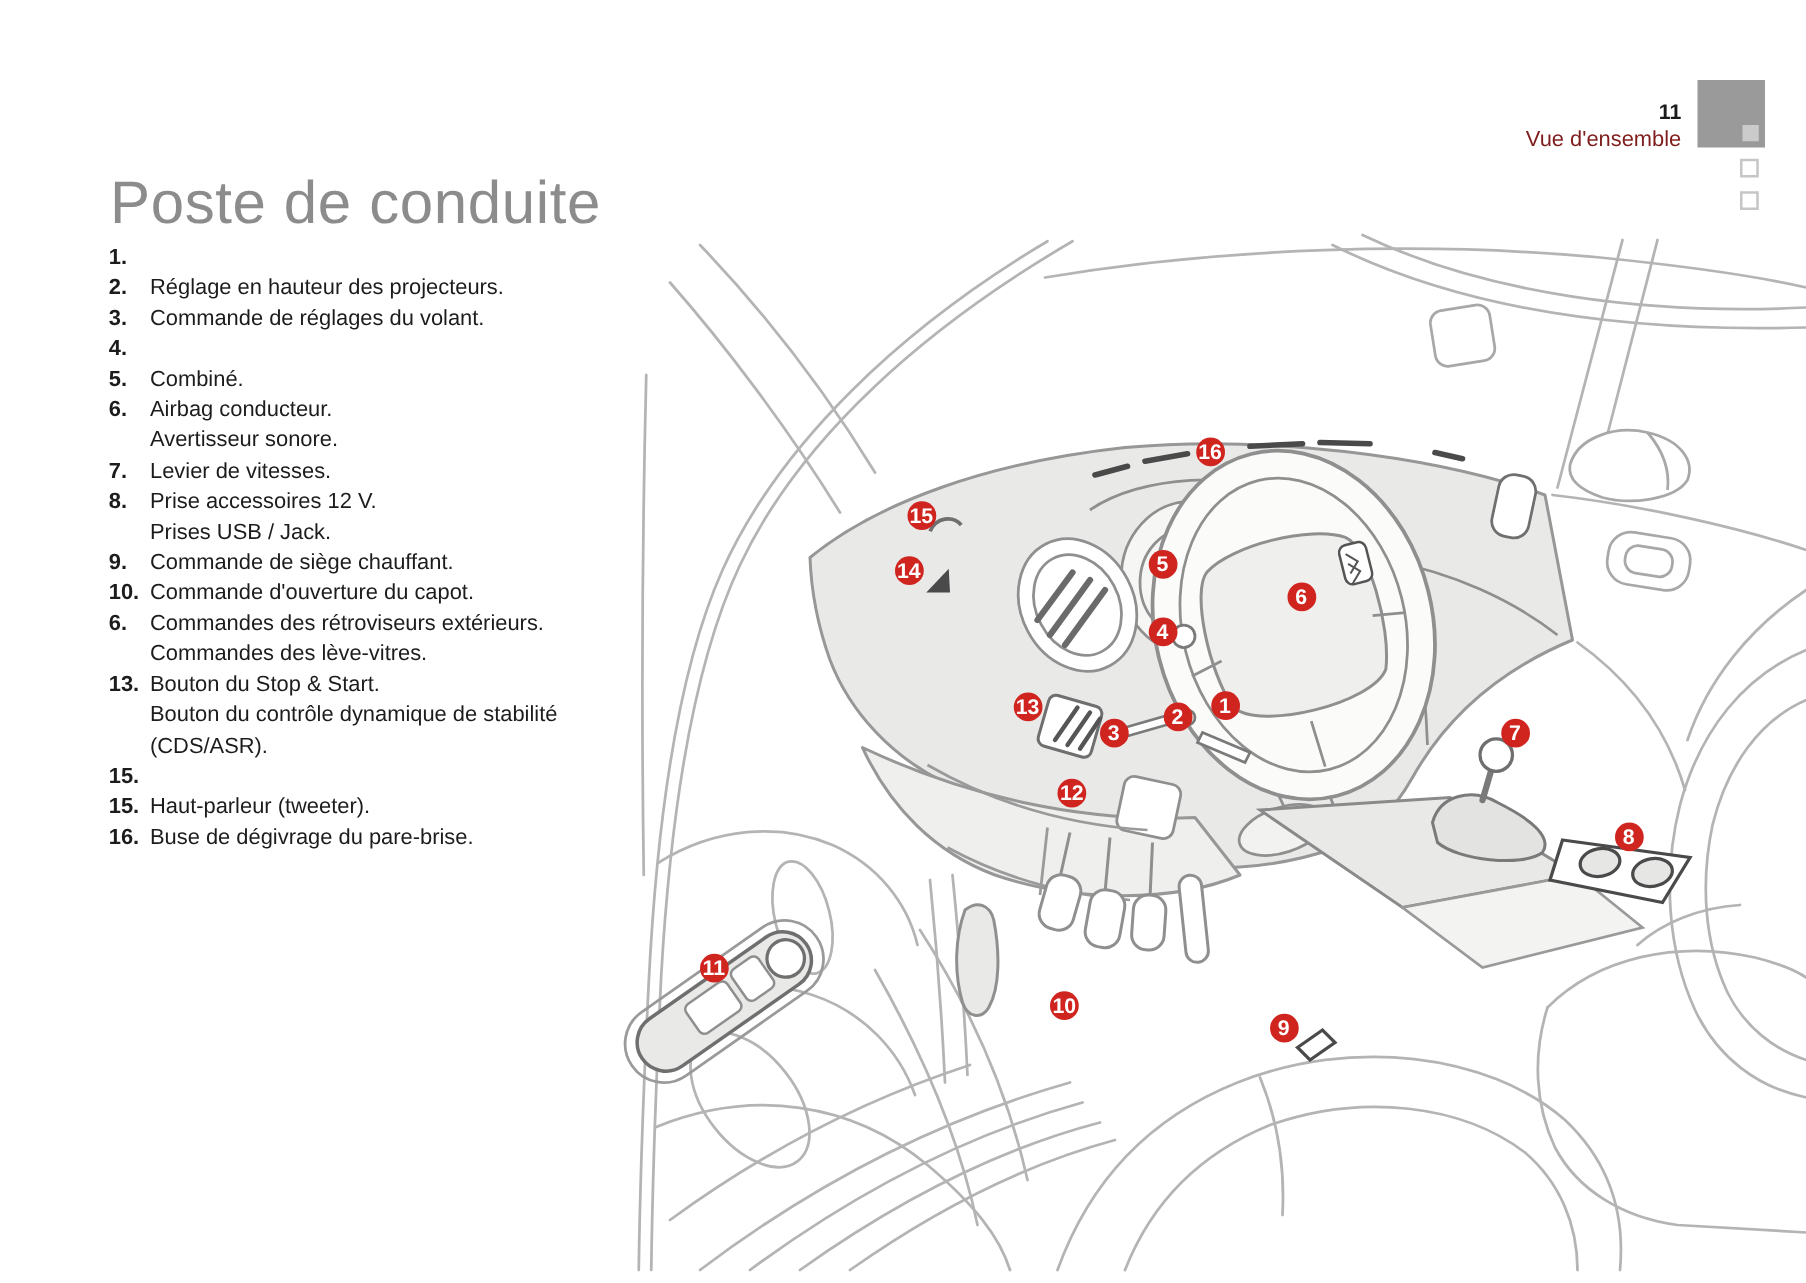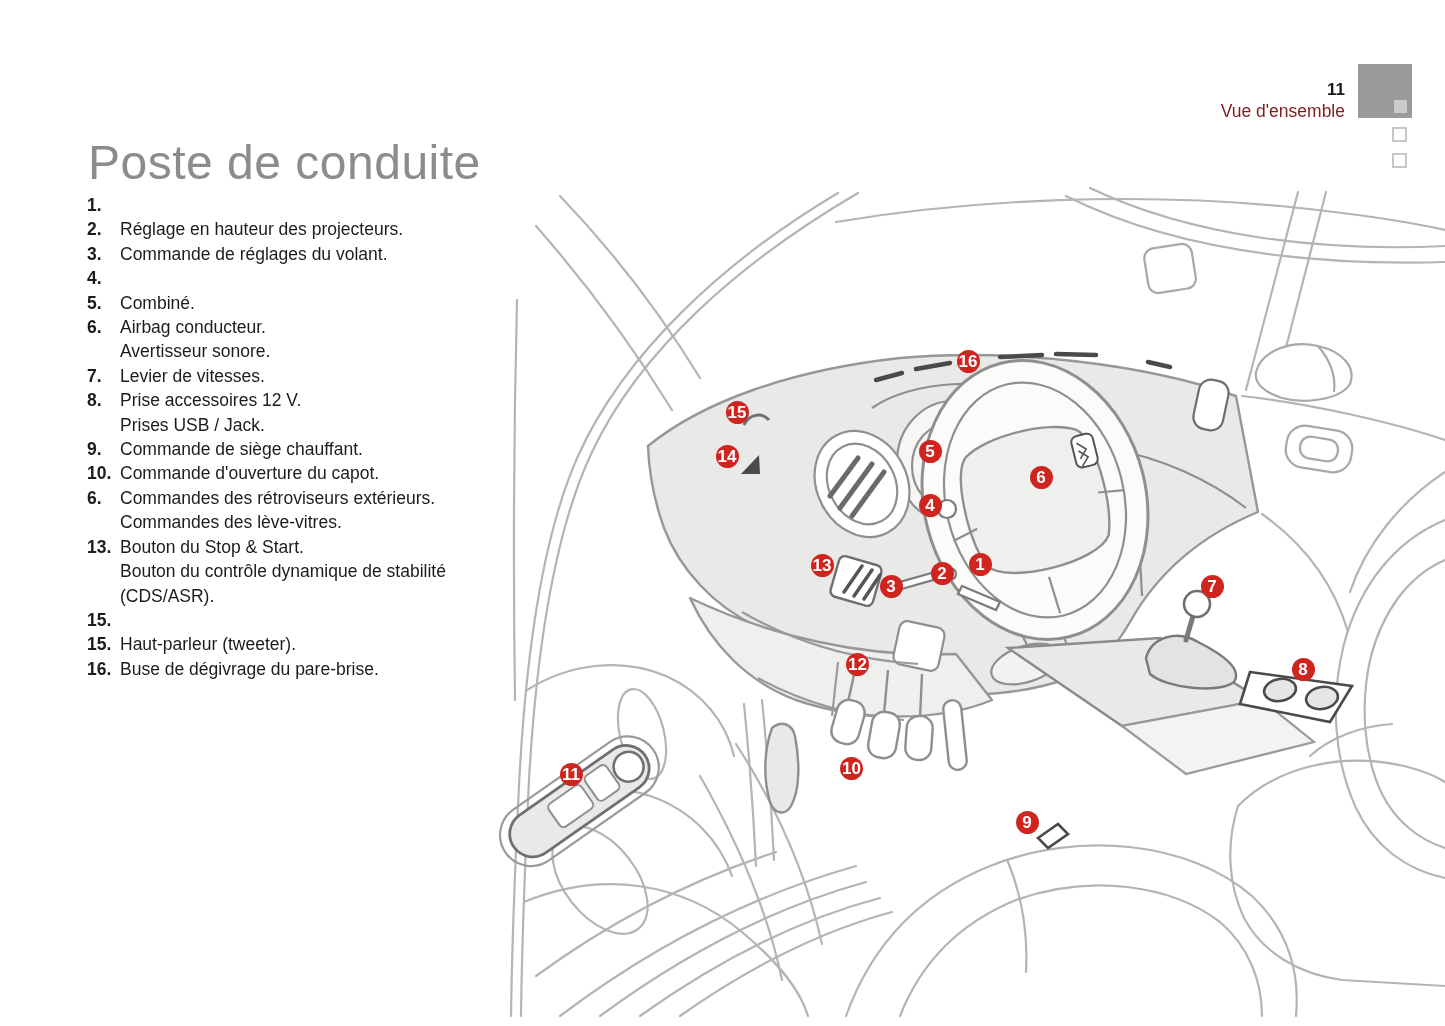--- a/index.html
+++ b/index.html
@@ -315,22 +315,22 @@
     <div id="markers">
         <div class="marker" style="left: 980px; top: 564px;">1</div>
         <div class="marker" style="left: 942px; top: 573px;">2</div>
         <div class="marker" style="left: 891px; top: 586px;">3</div>
         <div class="marker" style="left: 930px; top: 505px;">4</div>
         <div class="marker" style="left: 930px; top: 451px;">5</div>
         <div class="marker" style="left: 1041px; top: 477px;">6</div>
         <div class="marker" style="left: 1212px; top: 586px;">7</div>
         <div class="marker" style="left: 1303px; top: 669px;">8</div>
         <div class="marker" style="left: 1027px; top: 822px;">9</div>
-        <div class="marker" style="left: 797px; top: 768px; margin-left: 43px;">10</div>
+        <div class="marker" style="left: 797px; top: 804px; margin-left: 43px;">10</div>
         <div class="marker" style="left: 571px; top: 774px;">11</div>
-        <div class="marker" style="left: 826px; top: 664px; margin-left: 20px;">12</div>
+        <div class="marker" style="left: 826px; top: 634px; margin-left: 20px;">12</div>
         <div class="marker" style="left: 822px; top: 565px;">13</div>
         <div class="marker" style="left: 727px; top: 456px;">14</div>
         <div class="marker" style="left: 737px; top: 412px;">15</div>
         <div class="marker" style="left: 968px; top: 361px;">16</div>
       </div>
   </div>
 </div>
 
 </body></html>

